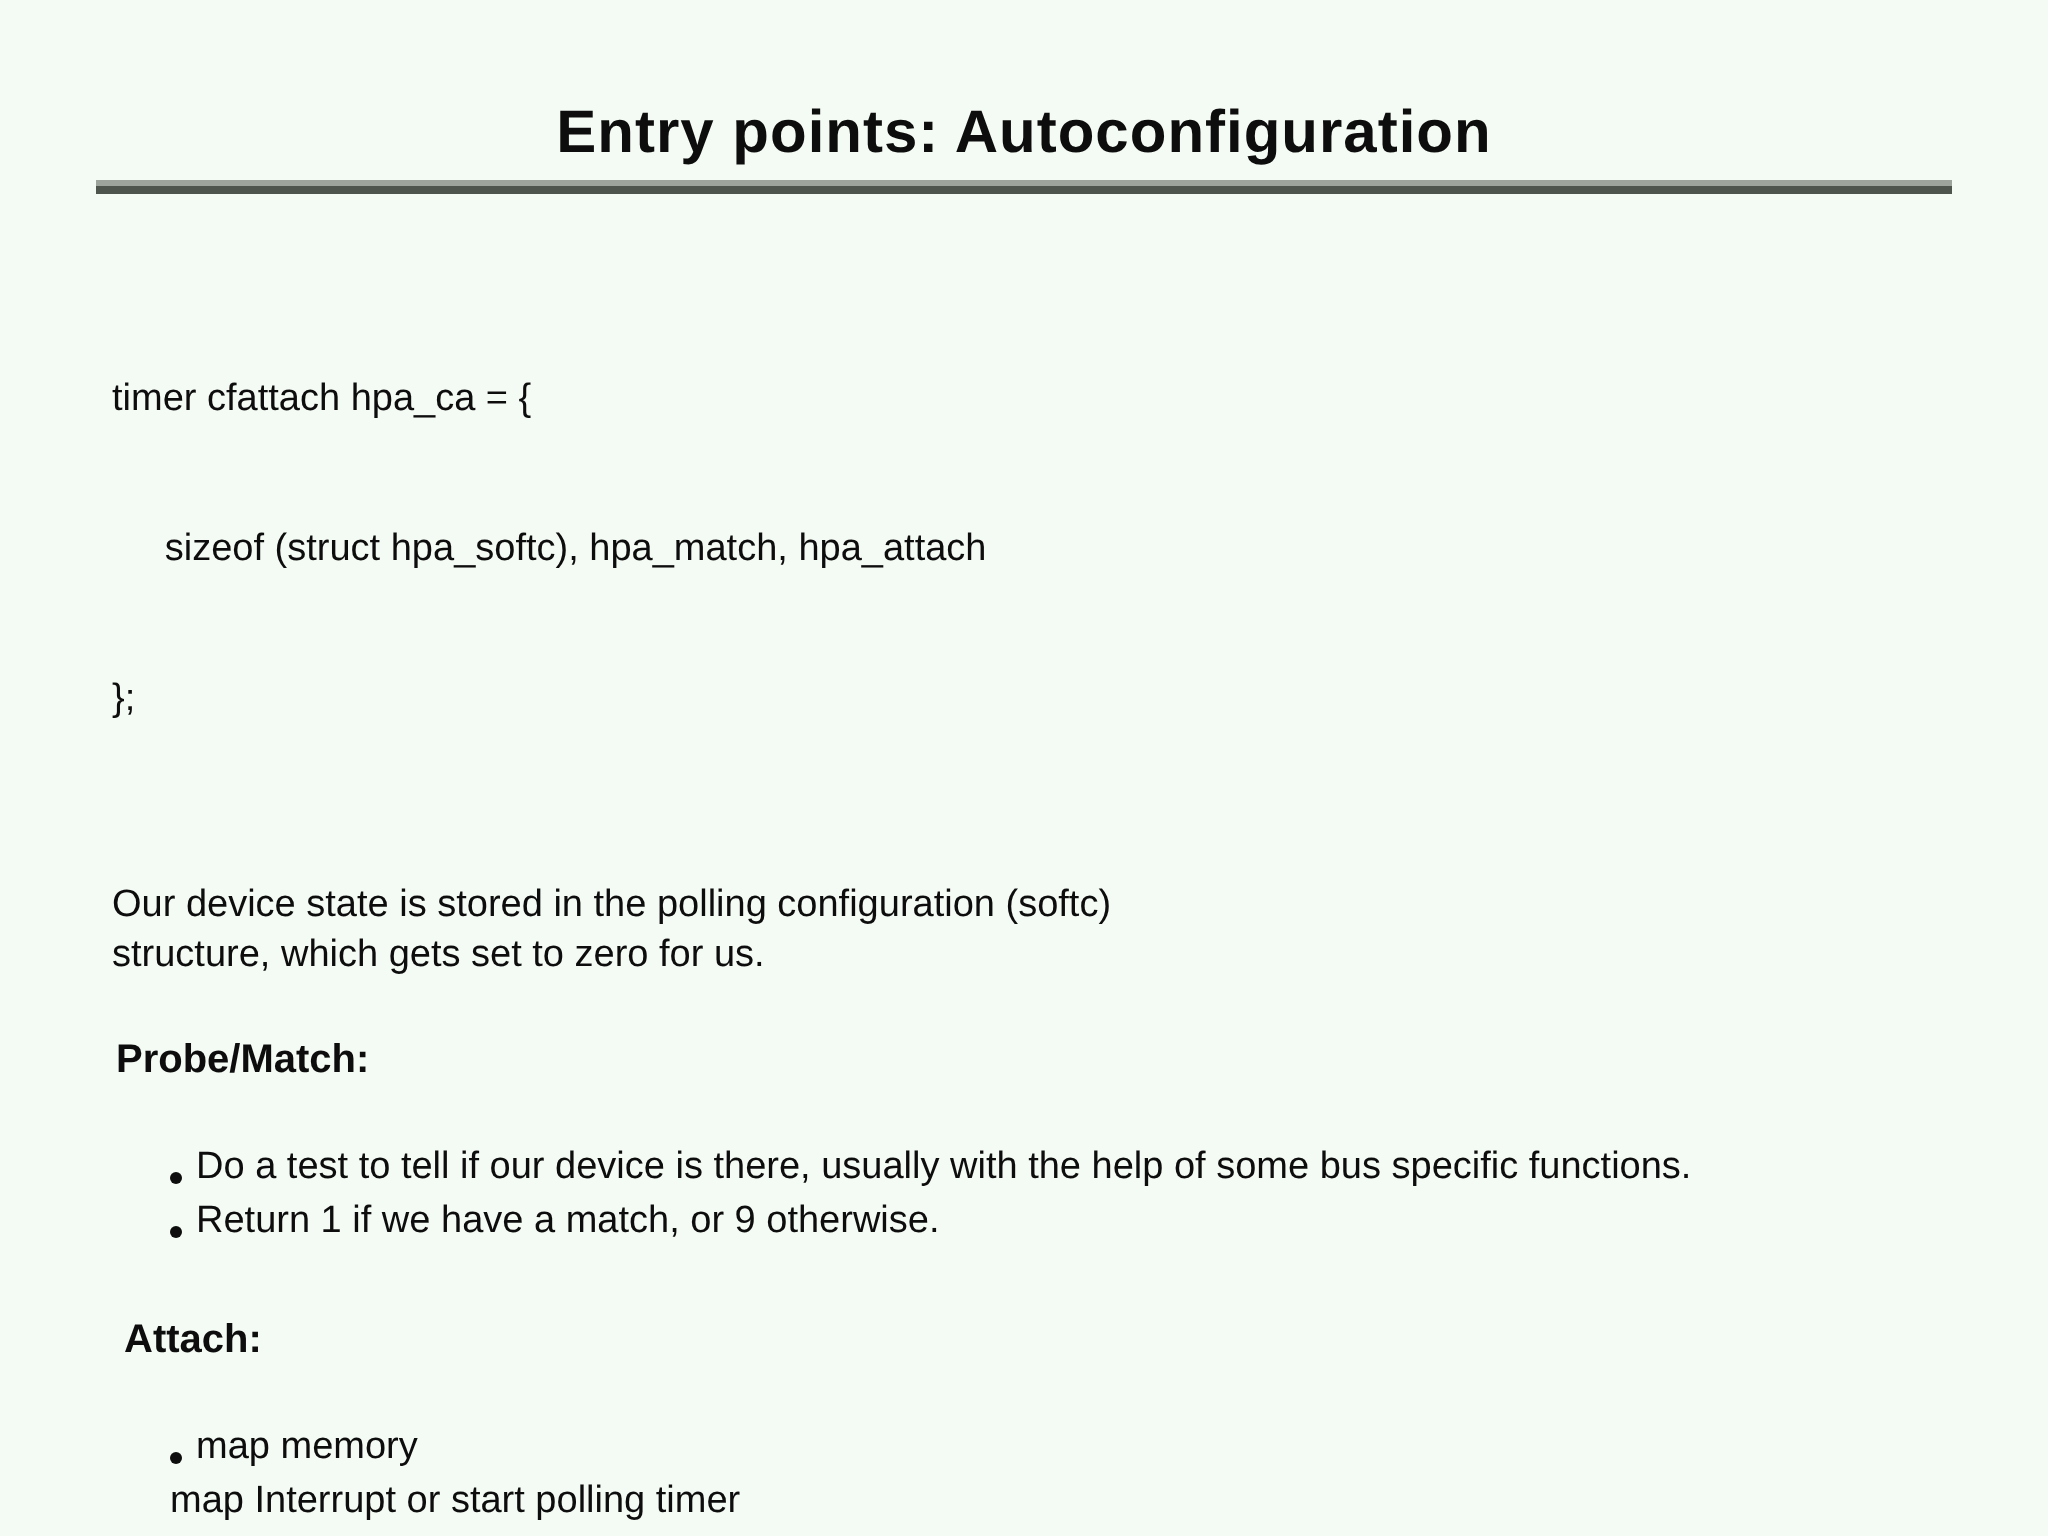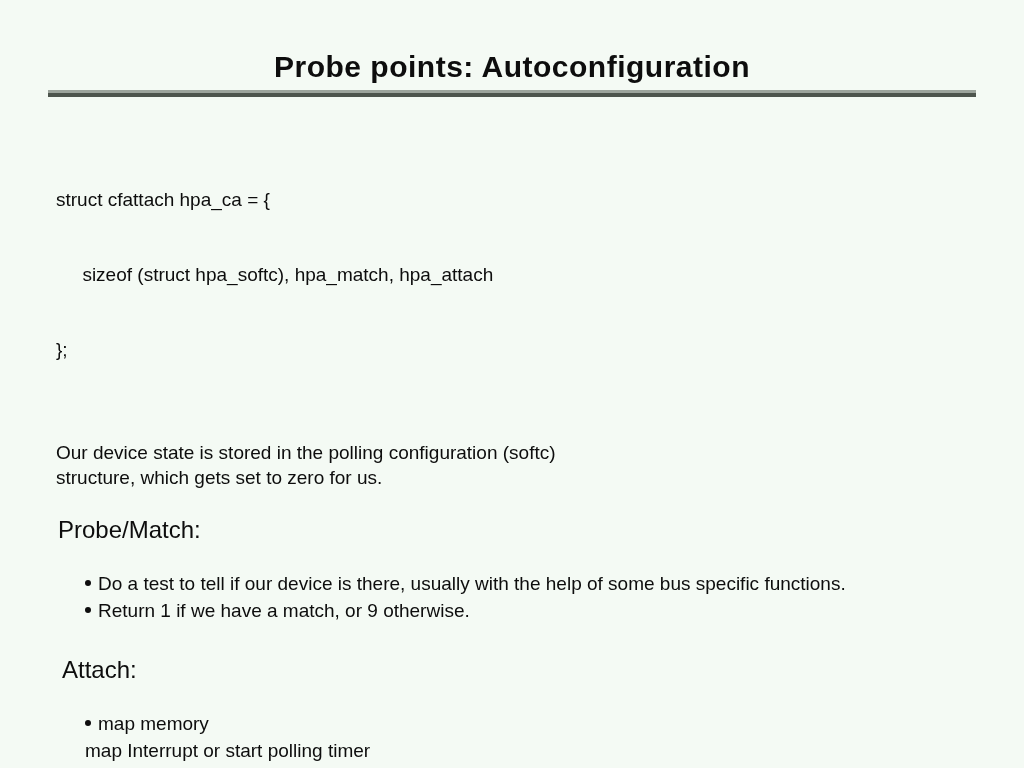--- a/index.html
+++ b/index.html
@@ -43,61 +43,61 @@
   .code {
     margin-top: 40px;
     line-height: 25px;
     white-space: pre;
   }
   .para {
     margin-top: 28px;
     line-height: 25px;
   }
   .heading {
-    font-size: 24px;
-    font-weight: normal;
+    font-size: 20px;
+    font-weight: bold;
     line-height: 26px;
   }
   .heading-probe  { margin-top: 27px; margin-left: 2px; }
   .heading-attach { margin-top: 33px; margin-left: 6px; }
   ul.bullets {
     list-style: none;
     margin: 27px 0 0 29px;
     padding: 0;
   }
   ul.bullets li {
     display: flex;
-    align-items: flex-start;
+    align-items: center;
     line-height: 27px;
   }
   .dot {
     flex-shrink: 0;
     width: 6px;
     height: 6px;
     border-radius: 50%;
     background: #0d0d0d;
     margin: 10px 7px 0 0;
   }
 </style>
 </head>
 <body>
 
 <div class="slide">
 
-  <h1 class="title">Probe points: Autoconfiguration</h1>
+  <h1 class="title">Entry points: Autoconfiguration</h1>
 
   <div class="rule">
     <div class="rule-light"></div>
     <div class="rule-dark"></div>
   </div>
 
   <div class="content">
 
     <div class="code">
-      <div class="code-line">struct cfattach hpa_ca = {</div>
+      <div class="code-line">timer cfattach hpa_ca = {</div>
       <div class="code-line">     sizeof (struct hpa_softc), hpa_match, hpa_attach</div>
       <div class="code-line">};</div>
     </div>
 
     <div class="para">
       <div class="para-line">Our device state is stored in the polling configuration (softc)</div>
       <div class="para-line">structure, which gets set to zero for us.</div>
     </div>
 
     <div class="section">

